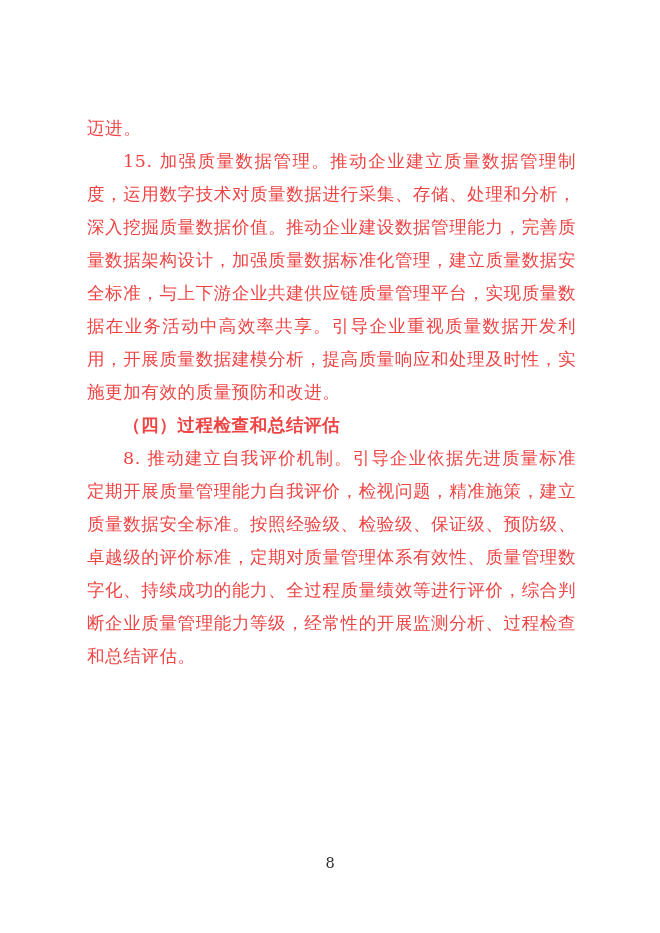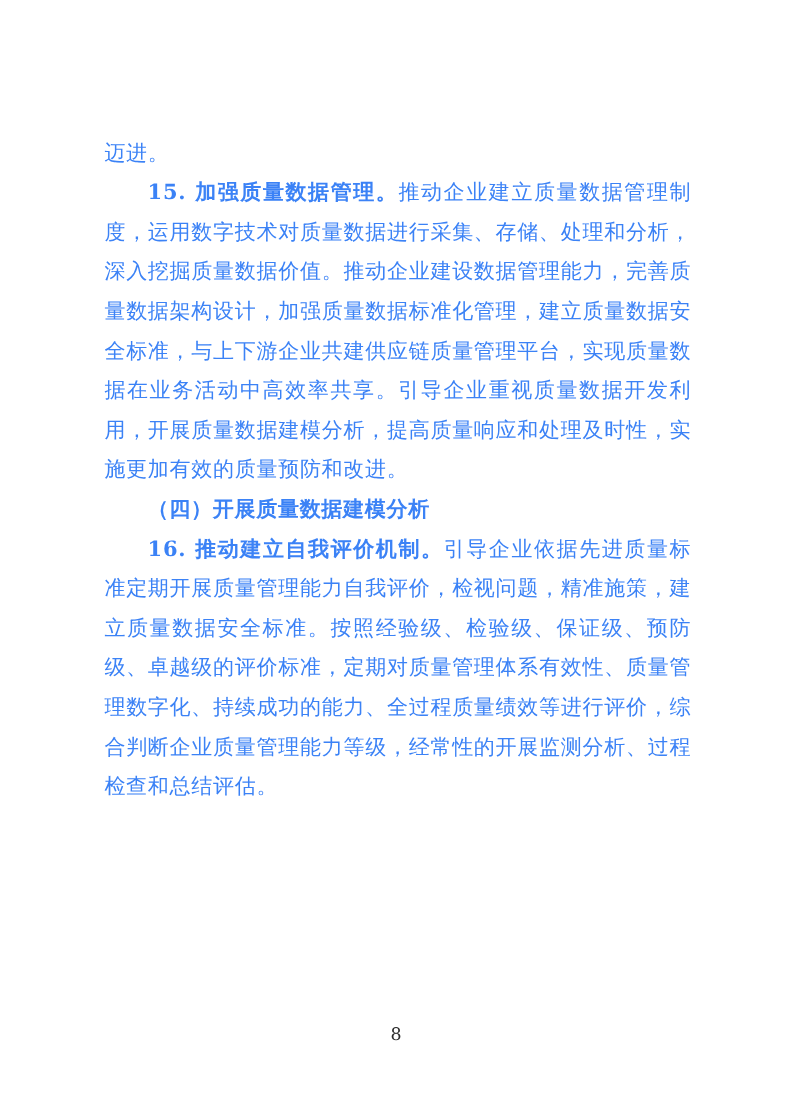--- a/index.html
+++ b/index.html
@@ -23,30 +23,30 @@
   .text-block {
     position: absolute;
     left: 87px;
     top: 112px;
     width: 489px;
   }
   .para {
     margin: 0;
     font-size: 17.5px;
     line-height: 33px;
-    color: #3b82f6;
+    color: #ef4444;
     text-align: justify;
     text-justify: inter-ideograph;
     letter-spacing: 0.6px;
   }
   .para.indent {
     text-indent: 36px;
   }
   .para .lead {
-    font-weight: bold;
+    font-weight: normal;
   }
   .para.heading {
     font-weight: bold;
   }
   .page-number {
     position: absolute;
     left: 0;
     top: 855px;
     width: 100%;
     text-align: center;
@@ -58,21 +58,21 @@
 </head>
 <body>
 
 <div class="doc-page">
   <div class="text-block">
 
     <p class="para"><span>迈进。</span></p>
 
     <p class="para indent"><span class="lead">15. 加强质量数据管理。</span><span>推动企业建立质量数据管理制度，运用数字技术对质量数据进行采集、存储、处理和分析，深入挖掘质量数据价值。推动企业建设数据管理能力，完善质量数据架构设计，加强质量数据标准化管理，建立质量数据安全标准，与上下游企业共建供应链质量管理平台，实现质量数据在业务活动中高效率共享。引导企业重视质量数据开发利用，开展质量数据建模分析，提高质量响应和处理及时性，实施更加有效的质量预防和改进。</span></p>
 
-    <p class="para indent heading"><span>（四）开展质量数据建模分析</span></p>
+    <p class="para indent heading"><span>（四）过程检查和总结评估</span></p>
 
-    <p class="para indent"><span class="lead">16. 推动建立自我评价机制。</span><span>引导企业依据先进质量标准定期开展质量管理能力自我评价，检视问题，精准施策，建立质量数据安全标准。按照经验级、检验级、保证级、预防级、卓越级的评价标准，定期对质量管理体系有效性、质量管理数字化、持续成功的能力、全过程质量绩效等进行评价，综合判断企业质量管理能力等级，经常性的开展监测分析、过程检查和总结评估。</span></p>
+    <p class="para indent"><span class="lead">8. 推动建立自我评价机制。</span><span>引导企业依据先进质量标准定期开展质量管理能力自我评价，检视问题，精准施策，建立质量数据安全标准。按照经验级、检验级、保证级、预防级、卓越级的评价标准，定期对质量管理体系有效性、质量管理数字化、持续成功的能力、全过程质量绩效等进行评价，综合判断企业质量管理能力等级，经常性的开展监测分析、过程检查和总结评估。</span></p>
 
 
   </div>
 
   <div class="page-number">8</div>
 </div>
 
 </body></html>

